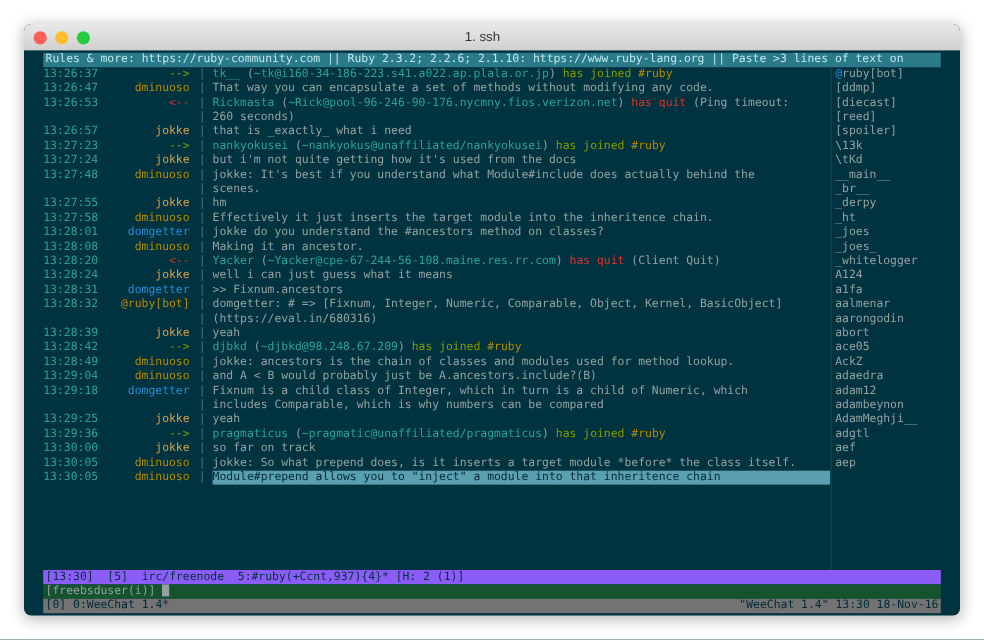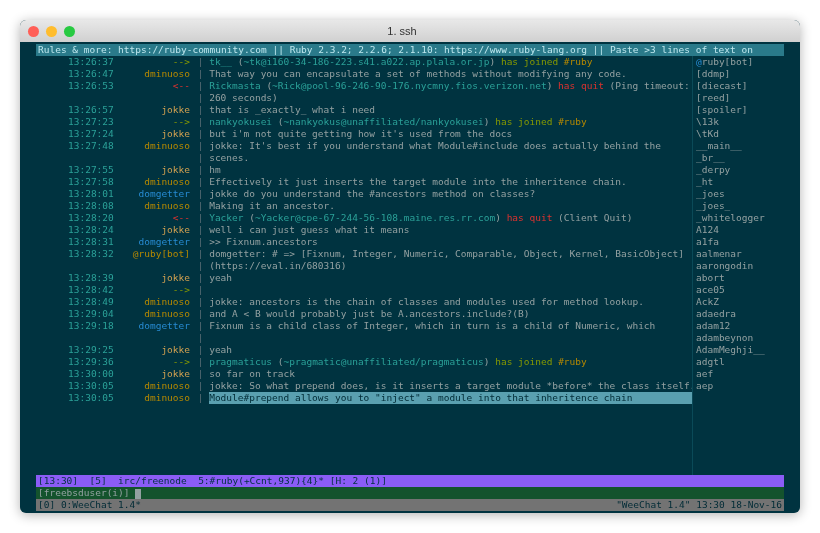--- a/index.html
+++ b/index.html
@@ -8,21 +8,21 @@
 .titlebar { height: 22px; background: linear-gradient(#e8e8e8,#d0d0d0); display: flex; align-items: center; padding: 0 8px; position: relative; }
 .dots { display: flex; gap: 7px; }
 .dot { width: 11px; height: 11px; border-radius: 50%; }
 .dot.r { background: #ff5f57; } .dot.y { background: #ffbd2e; } .dot.g { background: #28ca42; }
 .title { position: absolute; left: 0; right: 16px; text-align: center; font-size: 11px; color: #333; font-family: -apple-system, sans-serif; }
 .term { flex: 1; font-size: 9.5px; line-height: 12px; padding: 2px 16px; display: flex; flex-direction: column; overflow: hidden; }
 .topbar { background: #2a7a8a; color: #bfe8ef; padding: 0 2px; white-space: nowrap; overflow: hidden; }
 .main { flex: 1; display: flex; overflow: hidden; }
 .log { flex: 1; overflow: hidden; }
 .row { display: flex; white-space: pre; }
-.ts { color: #2aa198; width: 58px; flex-shrink: 0; margin-left: 32px; }
+.ts { color: #2aa198; width: 58px; flex-shrink: 0; }
 .nick { width: 66px; text-align: right; flex-shrink: 0; padding-right: 2px; }
 .sep { color: #586e75; flex-shrink: 0; }
 .msg { color: #93a1a1; flex: 1; overflow: hidden; }
 .arrow-in { color: #859900; }
 .arrow-out { color: #dc322f; }
 .jokke { color: #d0a050; }
 .dminuoso { color: #b58900; }
 .domgetter { color: #268bd2; }
 .ruby-bot { color: #b58900; }
 .joined { color: #859900; }
@@ -68,25 +68,25 @@
           <div class="row"><span class="ts">13:27:55</span><span class="nick jokke">jokke</span><span class="sep"> | </span><span class="msg"><span>hm</span></span></div>
           <div class="row"><span class="ts">13:27:58</span><span class="nick dminuoso">dminuoso</span><span class="sep"> | </span><span class="msg"><span>Effectively it just inserts the target module into the inheritence chain.</span></span></div>
           <div class="row"><span class="ts">13:28:01</span><span class="nick domgetter">domgetter</span><span class="sep"> | </span><span class="msg"><span>jokke do you understand the #ancestors method on classes?</span></span></div>
           <div class="row"><span class="ts">13:28:08</span><span class="nick dminuoso">dminuoso</span><span class="sep"> | </span><span class="msg"><span>Making it an ancestor.</span></span></div>
           <div class="row"><span class="ts">13:28:20</span><span class="nick arrow-out">&lt;--</span><span class="sep"> | </span><span class="msg"><span class="username">Yacker</span><span> (</span><span class="host">~Yacker@cpe-67-244-56-108.maine.res.rr.com</span><span>) </span><span class="quit">has quit</span><span> (Client Quit)</span></span></div>
           <div class="row"><span class="ts">13:28:24</span><span class="nick jokke">jokke</span><span class="sep"> | </span><span class="msg"><span>well i can just guess what it means</span></span></div>
           <div class="row"><span class="ts">13:28:31</span><span class="nick domgetter">domgetter</span><span class="sep"> | </span><span class="msg"><span>&gt;&gt; Fixnum.ancestors</span></span></div>
           <div class="row"><span class="ts">13:28:32</span><span class="nick ruby-bot">@ruby[bot]</span><span class="sep"> | </span><span class="msg"><span>domgetter: # =&gt; [Fixnum, Integer, Numeric, Comparable, Object, Kernel, BasicObject]</span></span></div>
           <div class="row"><span class="ts"></span><span class="nick "></span><span class="sep"> | </span><span class="msg"><span>(https://eval.in/680316)</span></span></div>
           <div class="row"><span class="ts">13:28:39</span><span class="nick jokke">jokke</span><span class="sep"> | </span><span class="msg"><span>yeah</span></span></div>
-          <div class="row"><span class="ts">13:28:42</span><span class="nick arrow-in">--&gt;</span><span class="sep"> | </span></div>
+          <div class="row"><span class="ts">13:28:42</span><span class="nick arrow-in">--&gt;</span><span class="sep"> | </span><span class="msg"><span class="username">djbkd</span><span> (</span><span class="host">~djbkd@98.248.67.209</span><span>) </span><span class="joined">has joined</span><span> </span><span class="channel">#ruby</span></span></div>
           <div class="row"><span class="ts">13:28:49</span><span class="nick dminuoso">dminuoso</span><span class="sep"> | </span><span class="msg"><span>jokke: ancestors is the chain of classes and modules used for method lookup.</span></span></div>
           <div class="row"><span class="ts">13:29:04</span><span class="nick dminuoso">dminuoso</span><span class="sep"> | </span><span class="msg"><span>and A &lt; B would probably just be A.ancestors.include?(B)</span></span></div>
           <div class="row"><span class="ts">13:29:18</span><span class="nick domgetter">domgetter</span><span class="sep"> | </span><span class="msg"><span>Fixnum is a child class of Integer, which in turn is a child of Numeric, which</span></span></div>
-          <div class="row"><span class="ts"></span><span class="nick "></span><span class="sep"> | </span></div>
+          <div class="row"><span class="ts"></span><span class="nick "></span><span class="sep"> | </span><span class="msg"><span>includes Comparable, which is why numbers can be compared</span></span></div>
           <div class="row"><span class="ts">13:29:25</span><span class="nick jokke">jokke</span><span class="sep"> | </span><span class="msg"><span>yeah</span></span></div>
           <div class="row"><span class="ts">13:29:36</span><span class="nick arrow-in">--&gt;</span><span class="sep"> | </span><span class="msg"><span class="username">pragmaticus</span><span> (</span><span class="host">~pragmatic@unaffiliated/pragmaticus</span><span>) </span><span class="joined">has joined</span><span> </span><span class="channel">#ruby</span></span></div>
           <div class="row"><span class="ts">13:30:00</span><span class="nick jokke">jokke</span><span class="sep"> | </span><span class="msg"><span>so far on track</span></span></div>
           <div class="row"><span class="ts">13:30:05</span><span class="nick dminuoso">dminuoso</span><span class="sep"> | </span><span class="msg"><span>jokke: So what prepend does, is it inserts a target module *before* the class itself.</span></span></div>
           <div class="row"><span class="ts">13:30:05</span><span class="nick dminuoso">dminuoso</span><span class="sep"> | </span><span class="msg"><span class="hl-self">Module#prepend allows you to "inject" a module into that inheritence chain        </span></span></div>
         </div>
       <div class="nicklist" id="nicklist">
           <div><span class="pref">@</span><span>ruby[bot]</span></div>
           <div><span class="pref"> </span><span>[ddmp]</span></div>
           <div><span class="pref"> </span><span>[diecast]</span></div>

